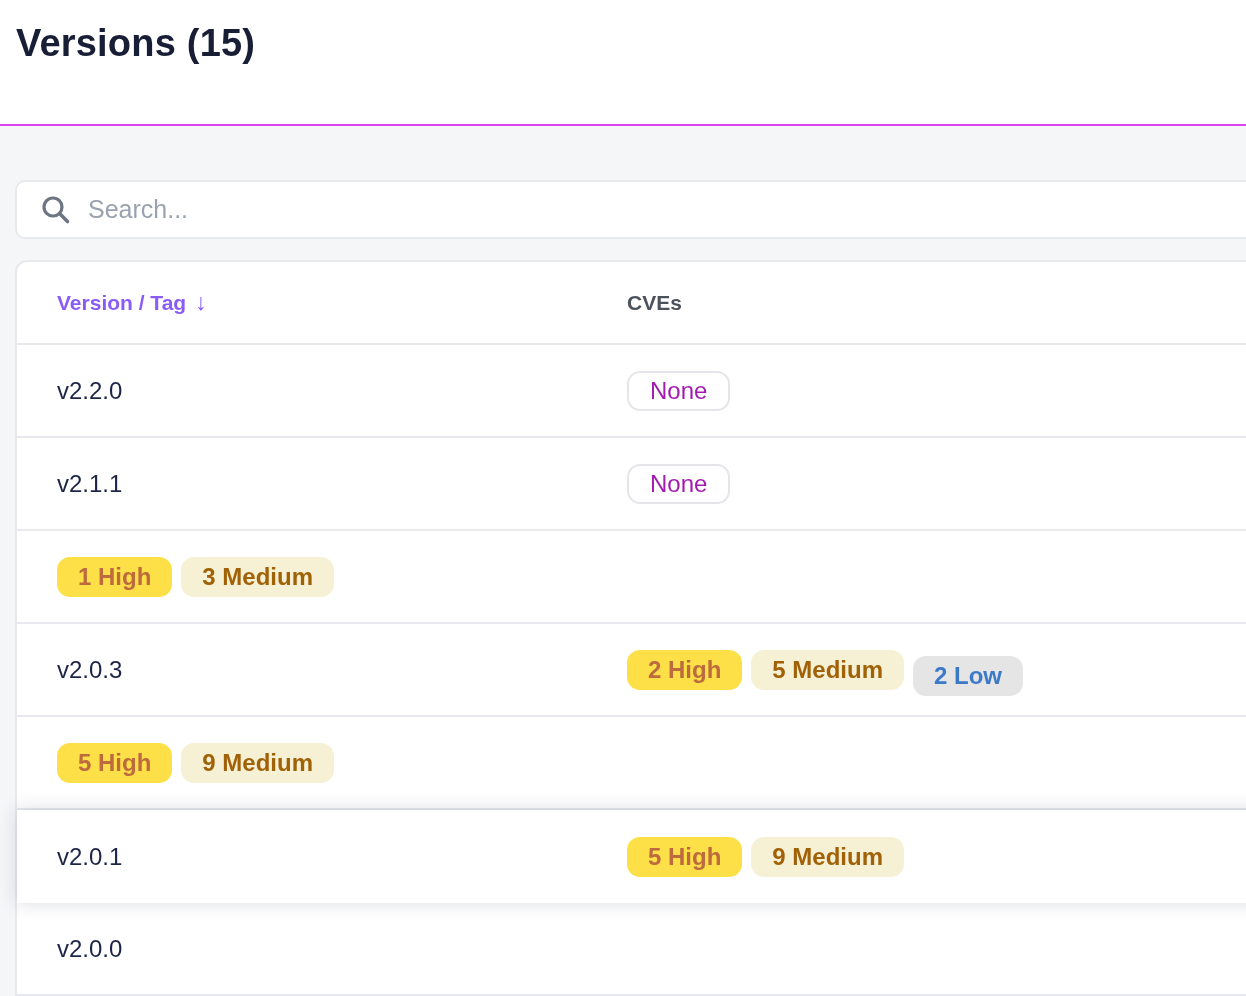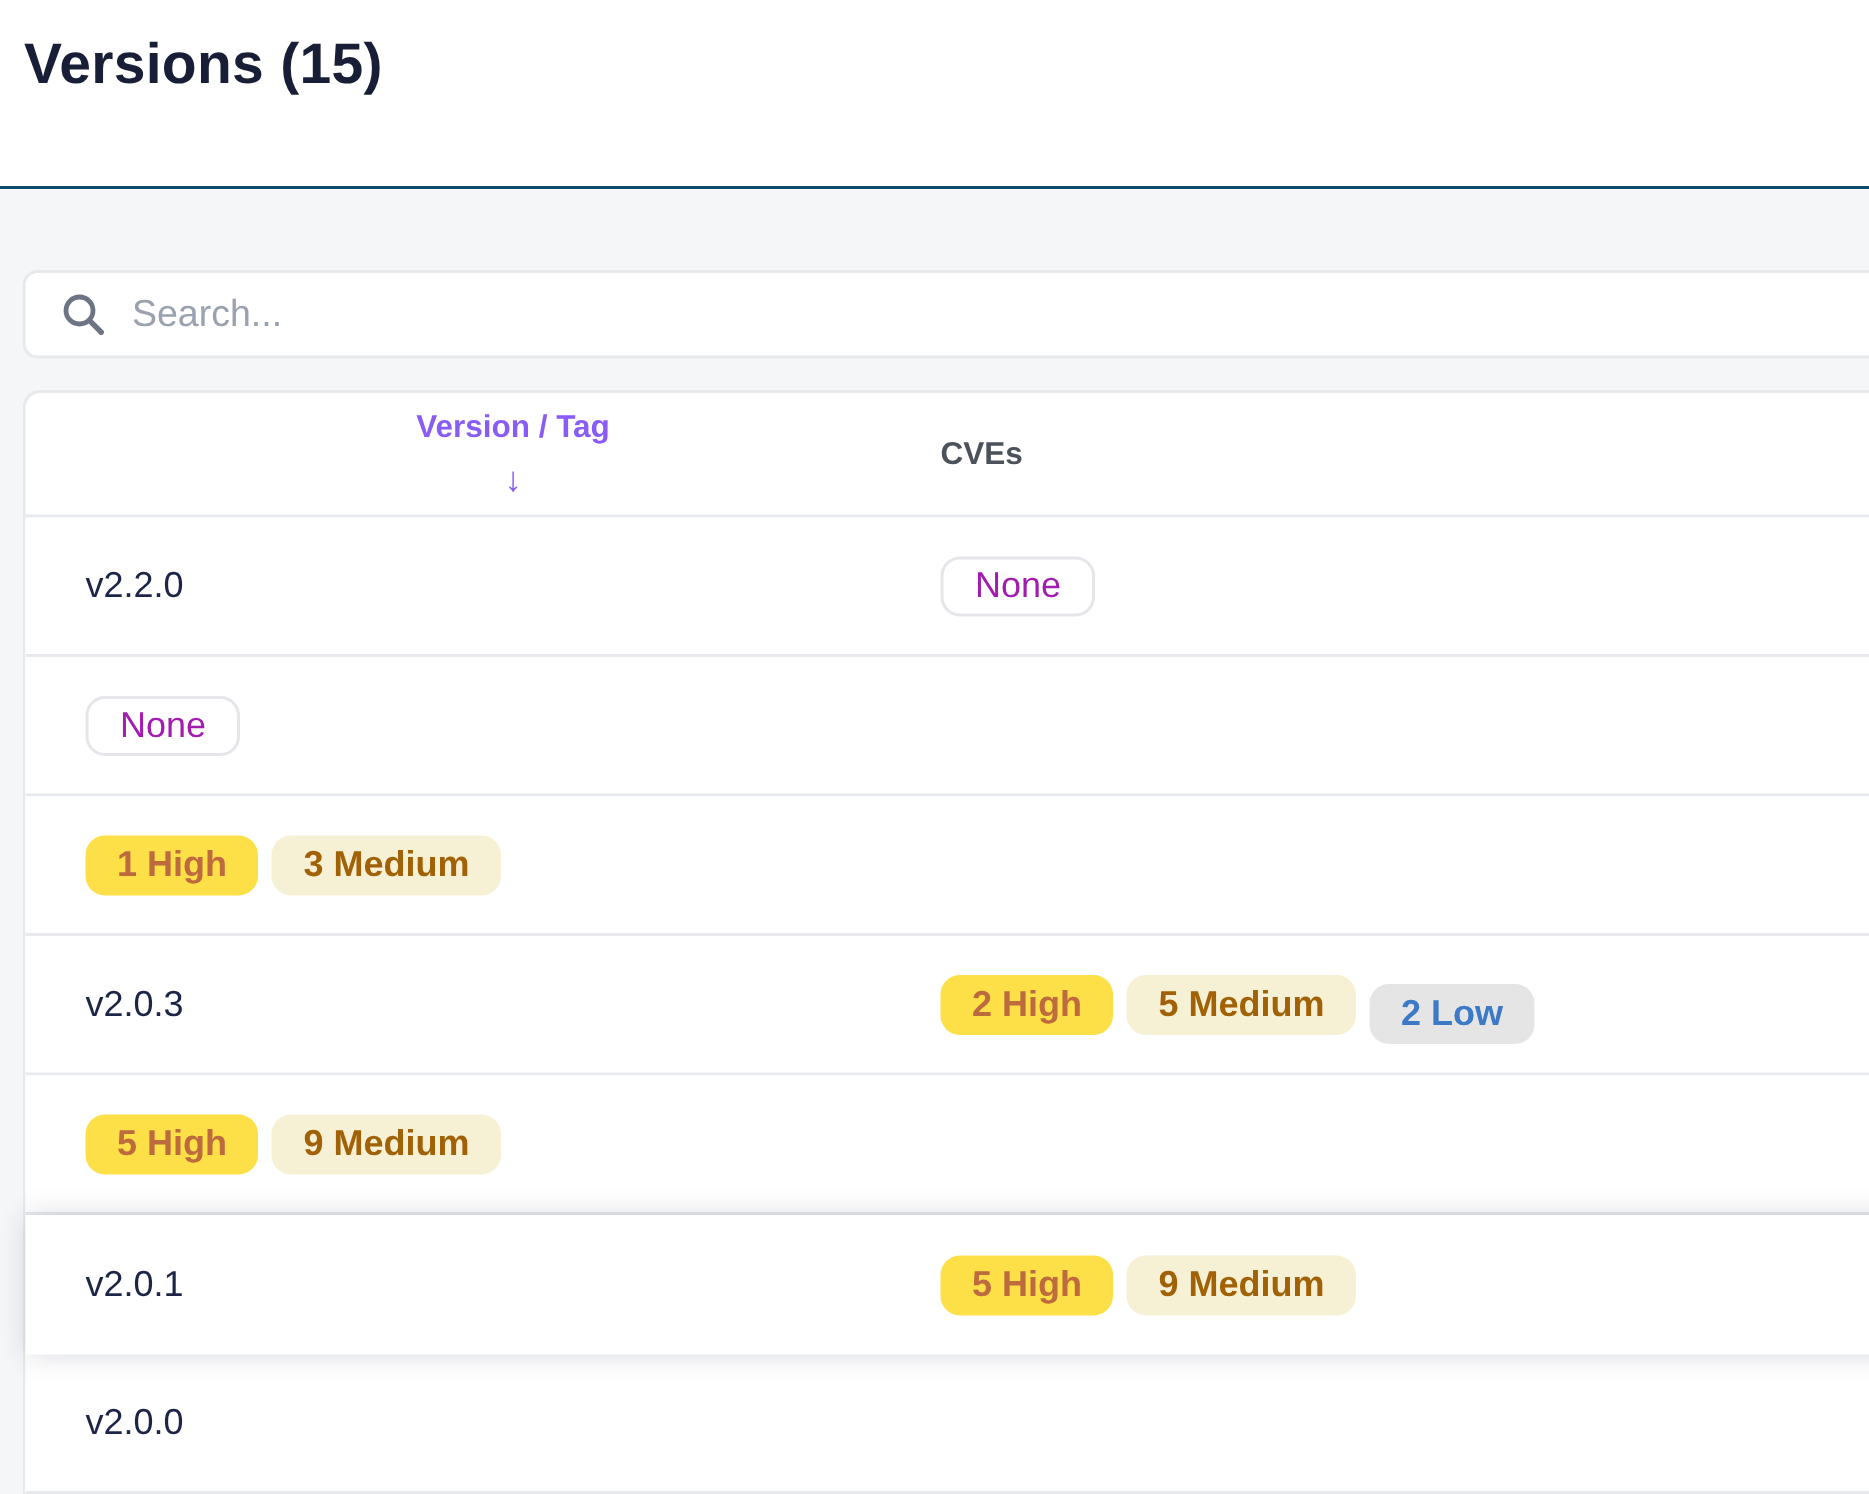--- a/index.html
+++ b/index.html
@@ -6,21 +6,21 @@
     margin: 0; padding: 0;
     width: 1246px; height: 996px;
     overflow: hidden;
     background: #ffffff;
     font-family: "Liberation Sans", "DejaVu Sans", sans-serif;
   }
   
   .page-header {
     height: 126px;
     background: #ffffff;
-    border-bottom: 2px solid #0c4a6e;
+    border-bottom: 2px solid #d946ef;
     box-sizing: border-box;
     padding: 22px 16px 0 16px;
   }
   .page-title {
     font-size: 38px;
     font-weight: bold;
     color: #171e36;
     letter-spacing: 0.2px;
   }
   
@@ -71,21 +71,21 @@
     align-items: center;
     padding-left: 40px;
     border-bottom: 2px solid #e7e9ee;
     box-sizing: border-box;
   }
   .th-version {
     color: #8a5cf6;
     font-size: 21px;
     font-weight: bold;
     cursor: pointer;
-    display: flex; align-items: center; gap: 9px; flex-direction: column;
+    display: flex; align-items: center; gap: 9px;
   }
   .sort-arrow { font-size: 23px; font-weight: bold; }
   .th-cves {
     color: #4c525b;
     font-size: 21px;
     font-weight: bold;
   }
   .row {
     height: 93px;
     display: grid;
@@ -158,20 +158,21 @@
     </div>
     <div>
   <div class="row">
     <div class="version-cell">v2.2.0</div>
     <div class="cves-cell">
             <span class="badge none">None</span>
           </div>
   </div>
 
   <div class="row">
+    <div class="version-cell">v2.1.1</div>
     <div class="cves-cell">
             <span class="badge none">None</span>
           </div>
   </div>
 
   <div class="row">
     <div class="cves-cell">
             <span class="badge high">1 High</span>
             <span class="badge medium">3 Medium</span>
           </div>

